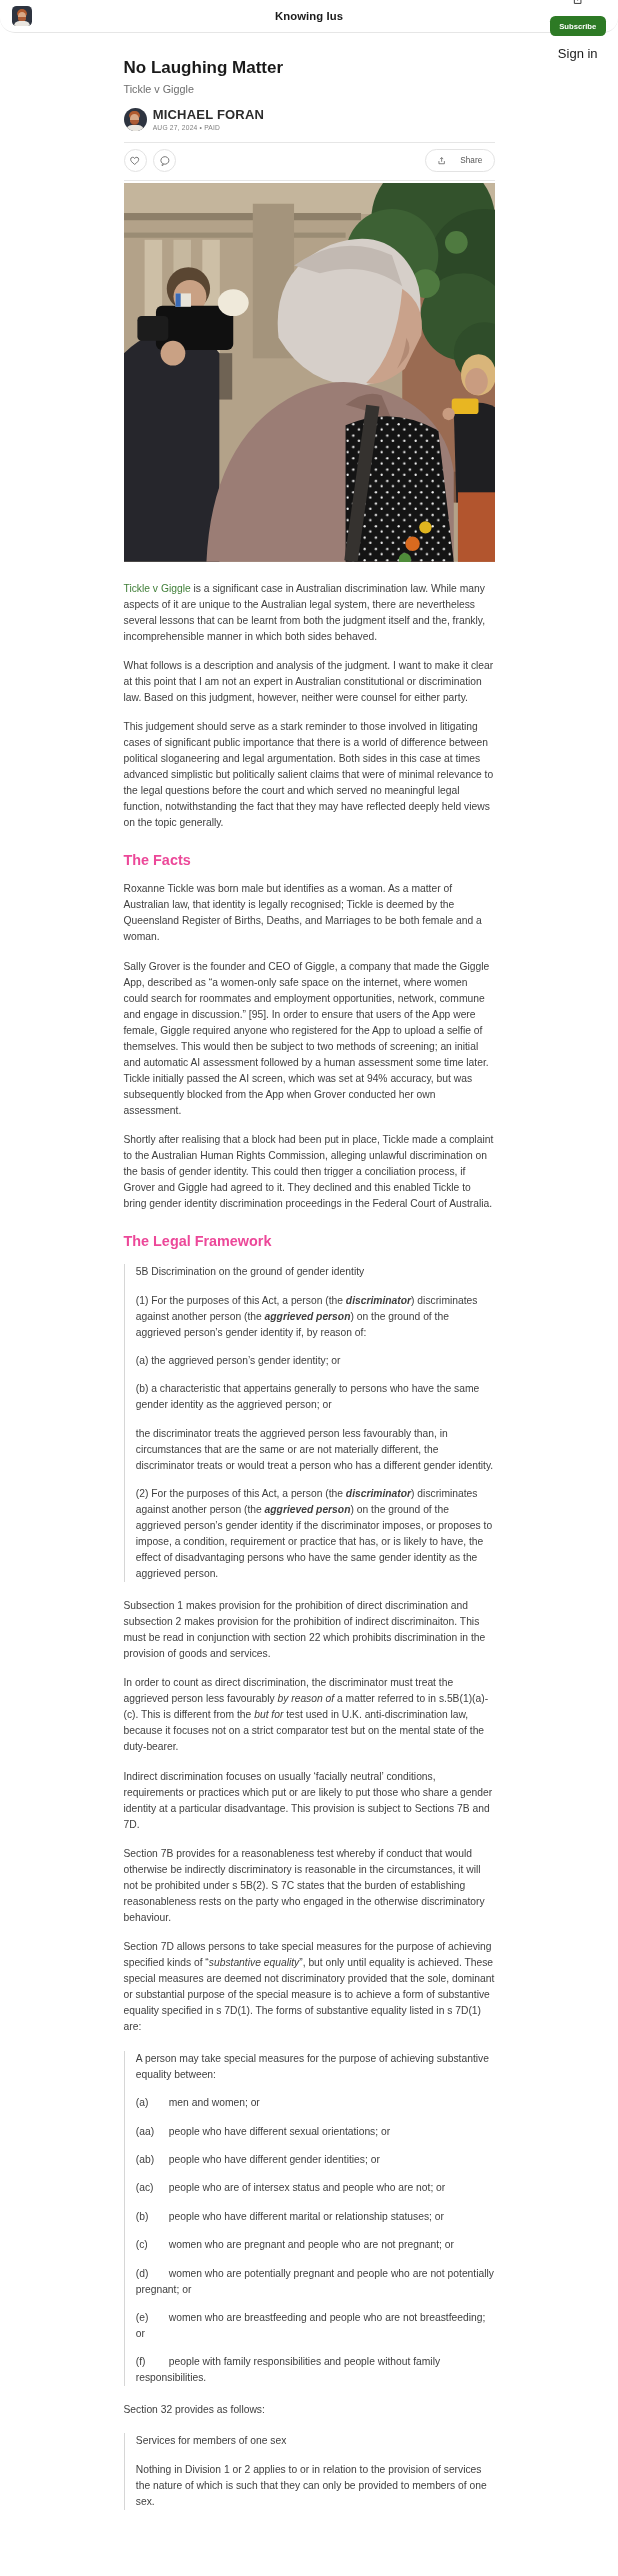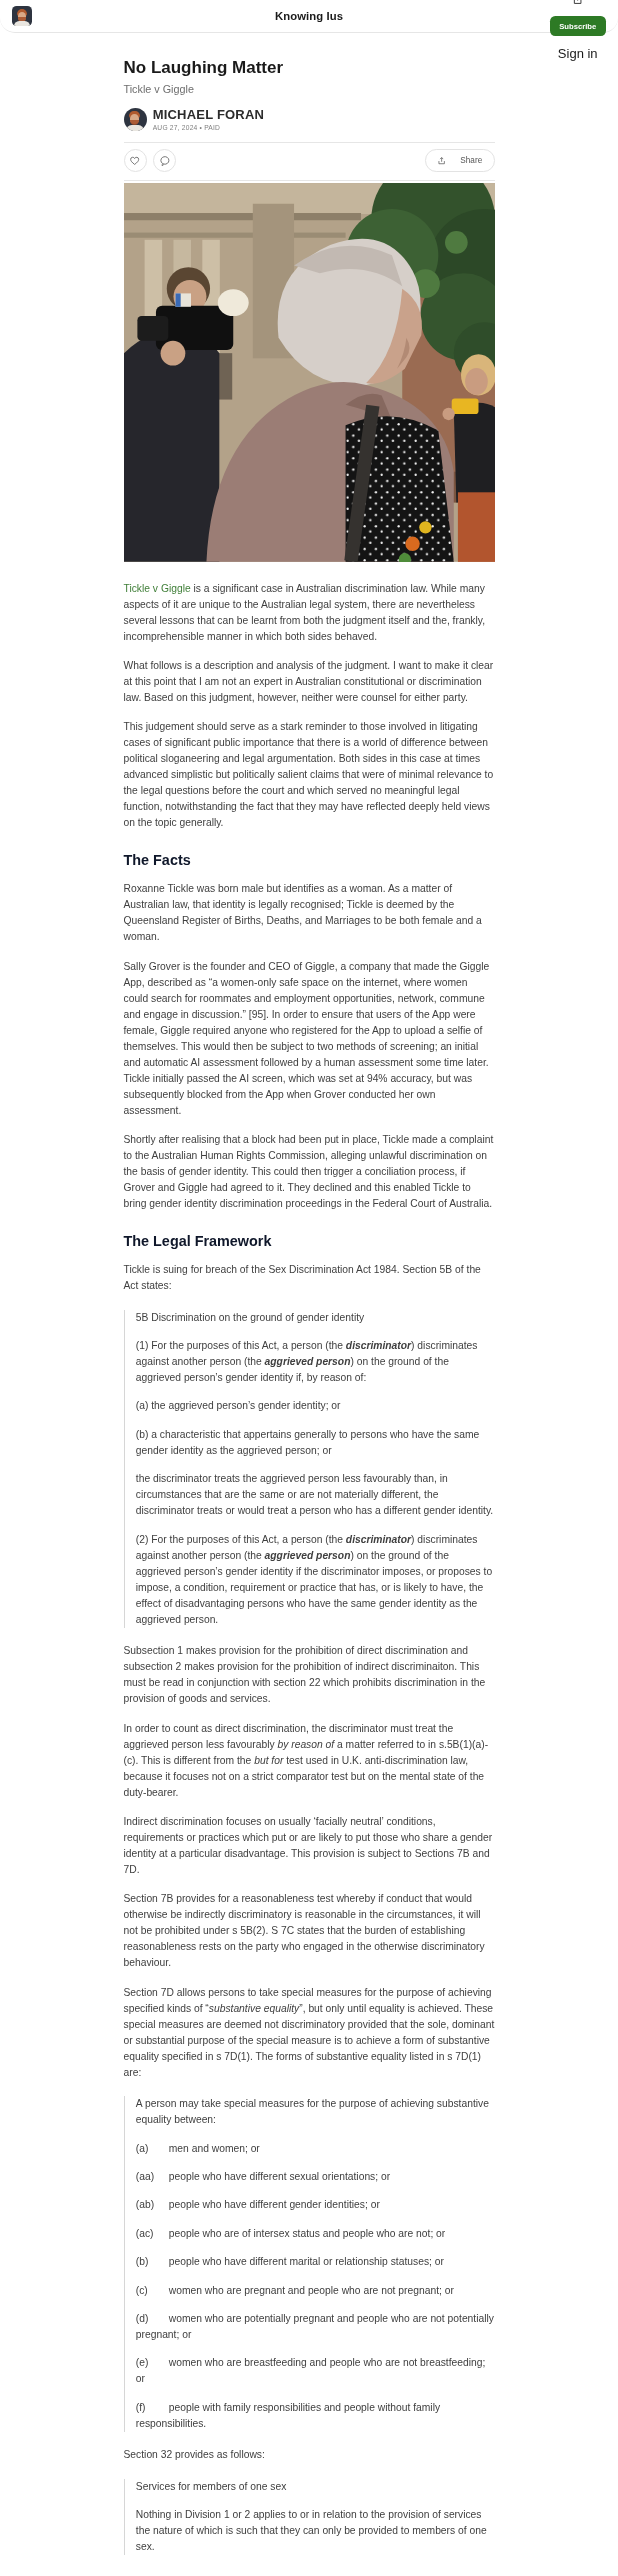--- a/index.html
+++ b/index.html
@@ -59,21 +59,21 @@
   .share-pill {
     margin-left:auto; height:23px; border:0.5px solid #e3e3e3; border-radius:11.3px; background:#fff;
     display:flex; align-items:center; gap:14px; padding:0 11.3px; color:#555; font-size:8.2px; cursor:pointer;
   }
   
   .photo-wrap { margin-top:3.1px; }
   .photo-wrap svg { display:block; }
   
   .article-body { padding:5.2px 0 20.6px; }
   .article-body p { font-size:10.3px; line-height:16px; margin:13.4px 0; color:#404040; }
-  .article-body h2 { font-size:14.4px; font-weight:700; color:#0f172a; margin:20.6px 0 5.2px; }
+  .article-body h2 { font-size:14.4px; font-weight:700; color:#ec4899; margin:20.6px 0 5.2px; }
   .article-body blockquote {
     border-left:1.5px solid #d6d6d6; padding-left:11.3px; margin:15.5px 0;
   }
   .article-body blockquote p { margin:12.4px 0; }
   .b { font-weight:400;text-align:right; }
   .i { font-style:italic; }
   .bi { font-weight:700; font-style:italic; }
   a.lnk { color:#3f7e37; text-decoration:none; cursor:pointer; }
   .qlabel { display:inline-block; min-width:33px; }
 </style>
@@ -223,21 +223,20 @@
 
   <div class="article-body">
       <p><a href="#" class="lnk">Tickle v Giggle</a><span> is a significant case in Australian discrimination law. While many aspects of it are unique to the Australian legal system, there are nevertheless several lessons that can be learnt from both the judgment itself and the, frankly, incomprehensible manner in which both sides behaved.</span></p>
       <p><span>What follows is a description and analysis of the judgment. I want to make it clear at this point that I am not an expert in Australian constitutional or discrimination law. Based on this judgment, however, neither were counsel for either party.</span></p>
       <p><span>This judgement should serve as a stark reminder to those involved in litigating cases of significant public importance that there is a world of difference between political sloganeering and legal argumentation. Both sides in this case at times advanced simplistic but politically salient claims that were of minimal relevance to the legal questions before the court and which served no meaningful legal function, notwithstanding the fact that they may have reflected deeply held views on the topic generally.</span></p>
       <h2>The Facts</h2>
       <p><span>Roxanne Tickle was born male but identifies as a woman. As a matter of Australian law, that identity is legally recognised; Tickle is deemed by the Queensland Register of Births, Deaths, and Marriages to be both female and a woman.</span></p>
       <p><span>Sally Grover is the founder and CEO of Giggle, a company that made the Giggle App, described as “a women-only safe space on the internet, where women could search for roommates and employment opportunities, network, commune and engage in discussion.” [95]. In order to ensure that users of the App were female, Giggle required anyone who registered for the App to upload a selfie of themselves. This would then be subject to two methods of screening; an initial and automatic AI assessment followed by a human assessment some time later. Tickle initially passed the AI screen, which was set at 94% accuracy, but was subsequently blocked from the App when Grover conducted her own assessment.</span></p>
       <p><span>Shortly after realising that a block had been put in place, Tickle made a complaint to the Australian Human Rights Commission, alleging unlawful discrimination on the basis of gender identity. This could then trigger a conciliation process, if Grover and Giggle had agreed to it. They declined and this enabled Tickle to bring gender identity discrimination proceedings in the Federal Court of Australia.</span></p>
       <h2>The Legal Framework</h2>
-      <p><span>Tickle is suing for breach of the Sex Discrimination Act 1984. Section 5B of the Act states:</span></p>
       <blockquote>
         <p><span class="b">5B  Discrimination on the ground of gender identity</span></p>
         <p><span>(1) For the purposes of this Act, a person (the </span><span class="bi">discriminator</span><span>) discriminates against another person (the </span><span class="bi">aggrieved person</span><span>) on the ground of the aggrieved person’s gender identity if, by reason of:</span></p>
         <p><span>(a) the aggrieved person’s gender identity; or</span></p>
         <p><span>(b) a characteristic that appertains generally to persons who have the same gender identity as the aggrieved person; or</span></p>
         <p><span>the discriminator treats the aggrieved person less favourably than, in circumstances that are the same or are not materially different, the discriminator treats or would treat a person who has a different gender identity.</span></p>
         <p><span>(2) For the purposes of this Act, a person (the </span><span class="bi">discriminator</span><span>) discriminates against another person (the </span><span class="bi">aggrieved person</span><span>) on the ground of the aggrieved person’s gender identity if the discriminator imposes, or proposes to impose, a condition, requirement or practice that has, or is likely to have, the effect of disadvantaging persons who have the same gender identity as the aggrieved person.</span></p>
       </blockquote>
       <p><span>Subsection 1 makes provision for the prohibition of direct discrimination and subsection 2 makes provision for the prohibition of indirect discriminaiton. This must be read in conjunction with section 22 which prohibits discrimination in the provision of goods and services.</span></p>
       <p><span>In order to count as direct discrimination, the discriminator must treat the aggrieved person less favourably </span><span class="i">by reason of</span><span> a matter referred to in s.5B(1)(a)-(c). This is different from the </span><span class="i">but for</span><span> test used in U.K. anti-discrimination law, because it focuses not on a strict comparator test but on the mental state of the duty-bearer.</span></p>

